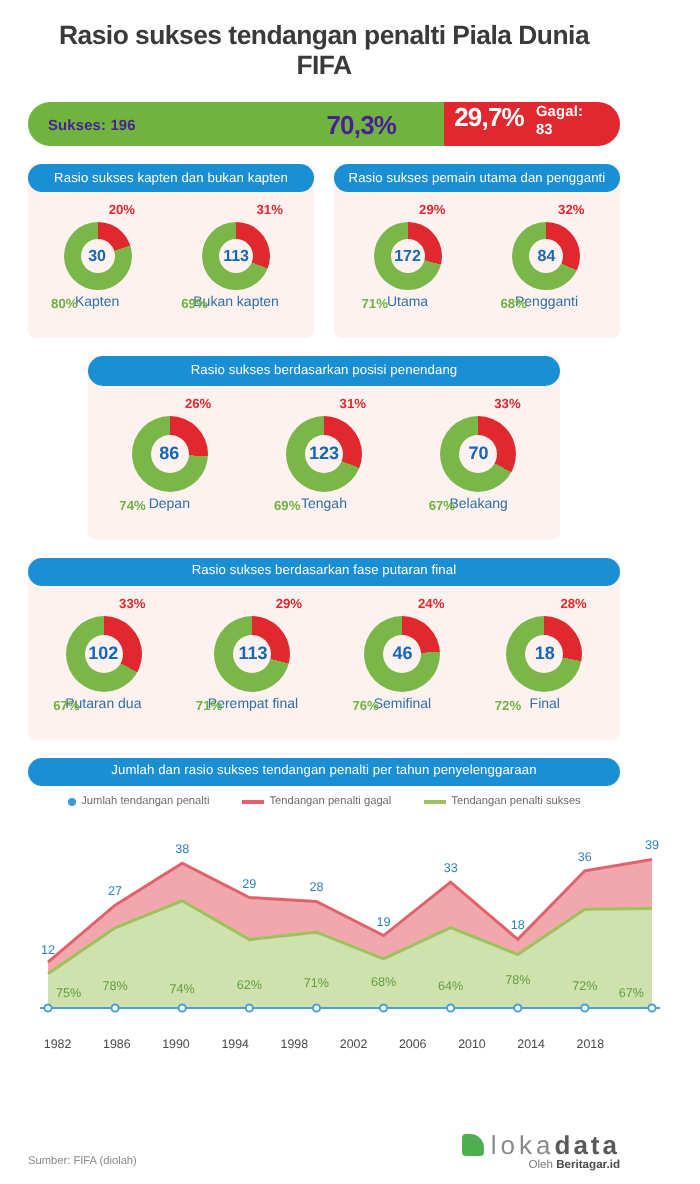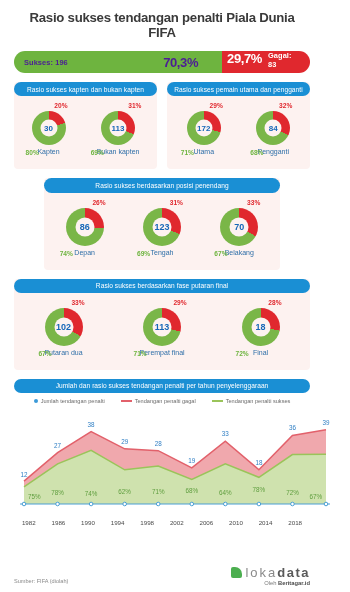--- a/index.html
+++ b/index.html
@@ -241,20 +241,30 @@
         </div>
         <div class="donut-cell">
           <div class="donut" style="background: conic-gradient(rgb(224, 40, 46) 0deg, rgb(224, 40, 46) 29%, rgb(122, 182, 72) 29%, rgb(122, 182, 72) 100%); border-radius: 50%;">
               <div class="hole">
                 <span class="ctr">113</span>
               </div>
             </div>
           <span class="pct-top">29%</span>
           <span class="pct-bot">71%</span>
           <div class="d-label">Perempat final</div>
+        </div>
+        <div class="donut-cell">
+          <div class="donut" style="background: conic-gradient(rgb(224, 40, 46) 0deg, rgb(224, 40, 46) 24%, rgb(122, 182, 72) 24%, rgb(122, 182, 72) 100%); border-radius: 50%;">
+              <div class="hole">
+                <span class="ctr">46</span>
+              </div>
+            </div>
+          <span class="pct-top">24%</span>
+          <span class="pct-bot">76%</span>
+          <div class="d-label">Semifinal</div>
         </div>
         <div class="donut-cell">
           <div class="donut" style="background: conic-gradient(rgb(224, 40, 46) 0deg, rgb(224, 40, 46) 28%, rgb(122, 182, 72) 28%, rgb(122, 182, 72) 100%); border-radius: 50%;">
               <div class="hole">
                 <span class="ctr">18</span>
               </div>
             </div>
           <span class="pct-top">28%</span>
           <span class="pct-bot">72%</span>
           <div class="d-label">Final</div>

